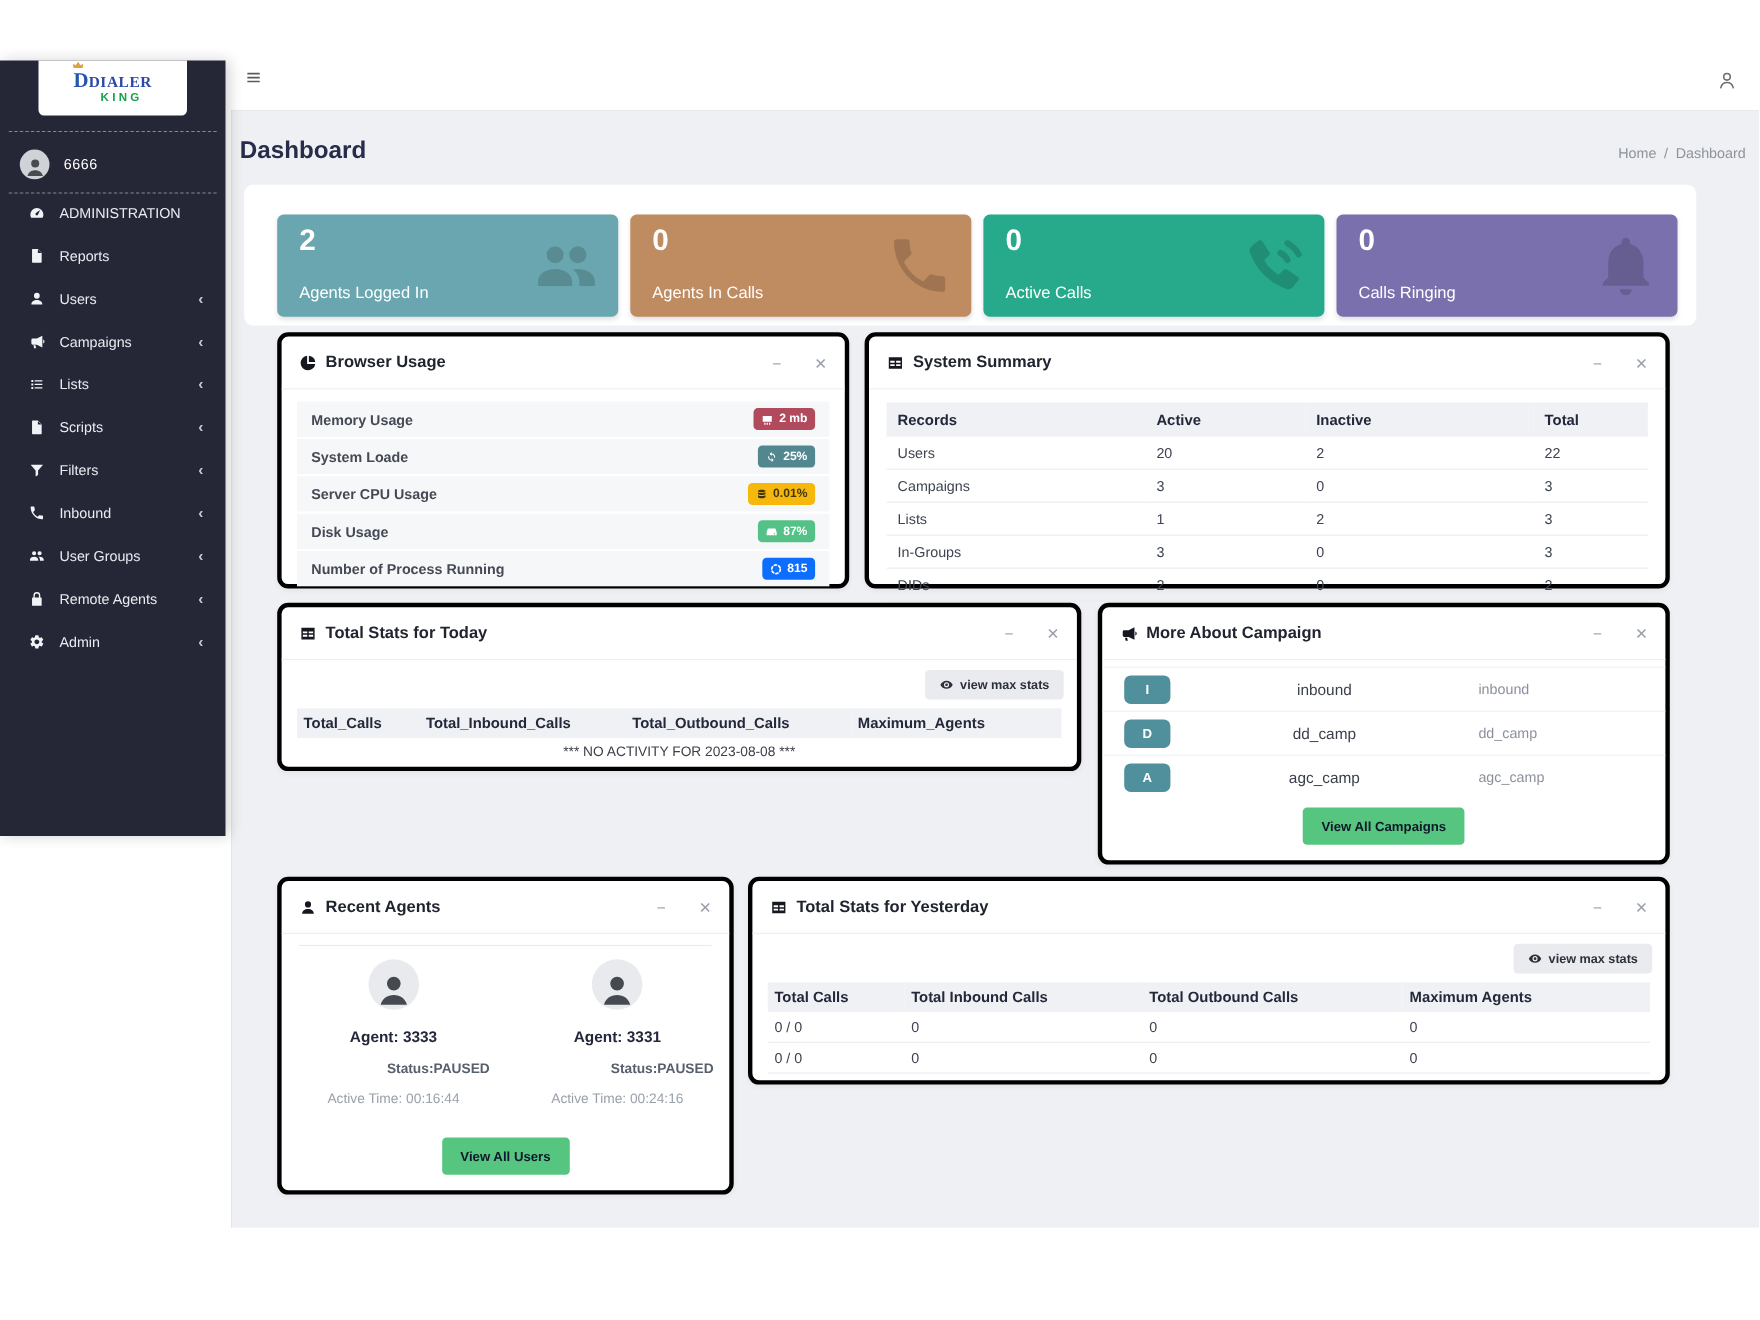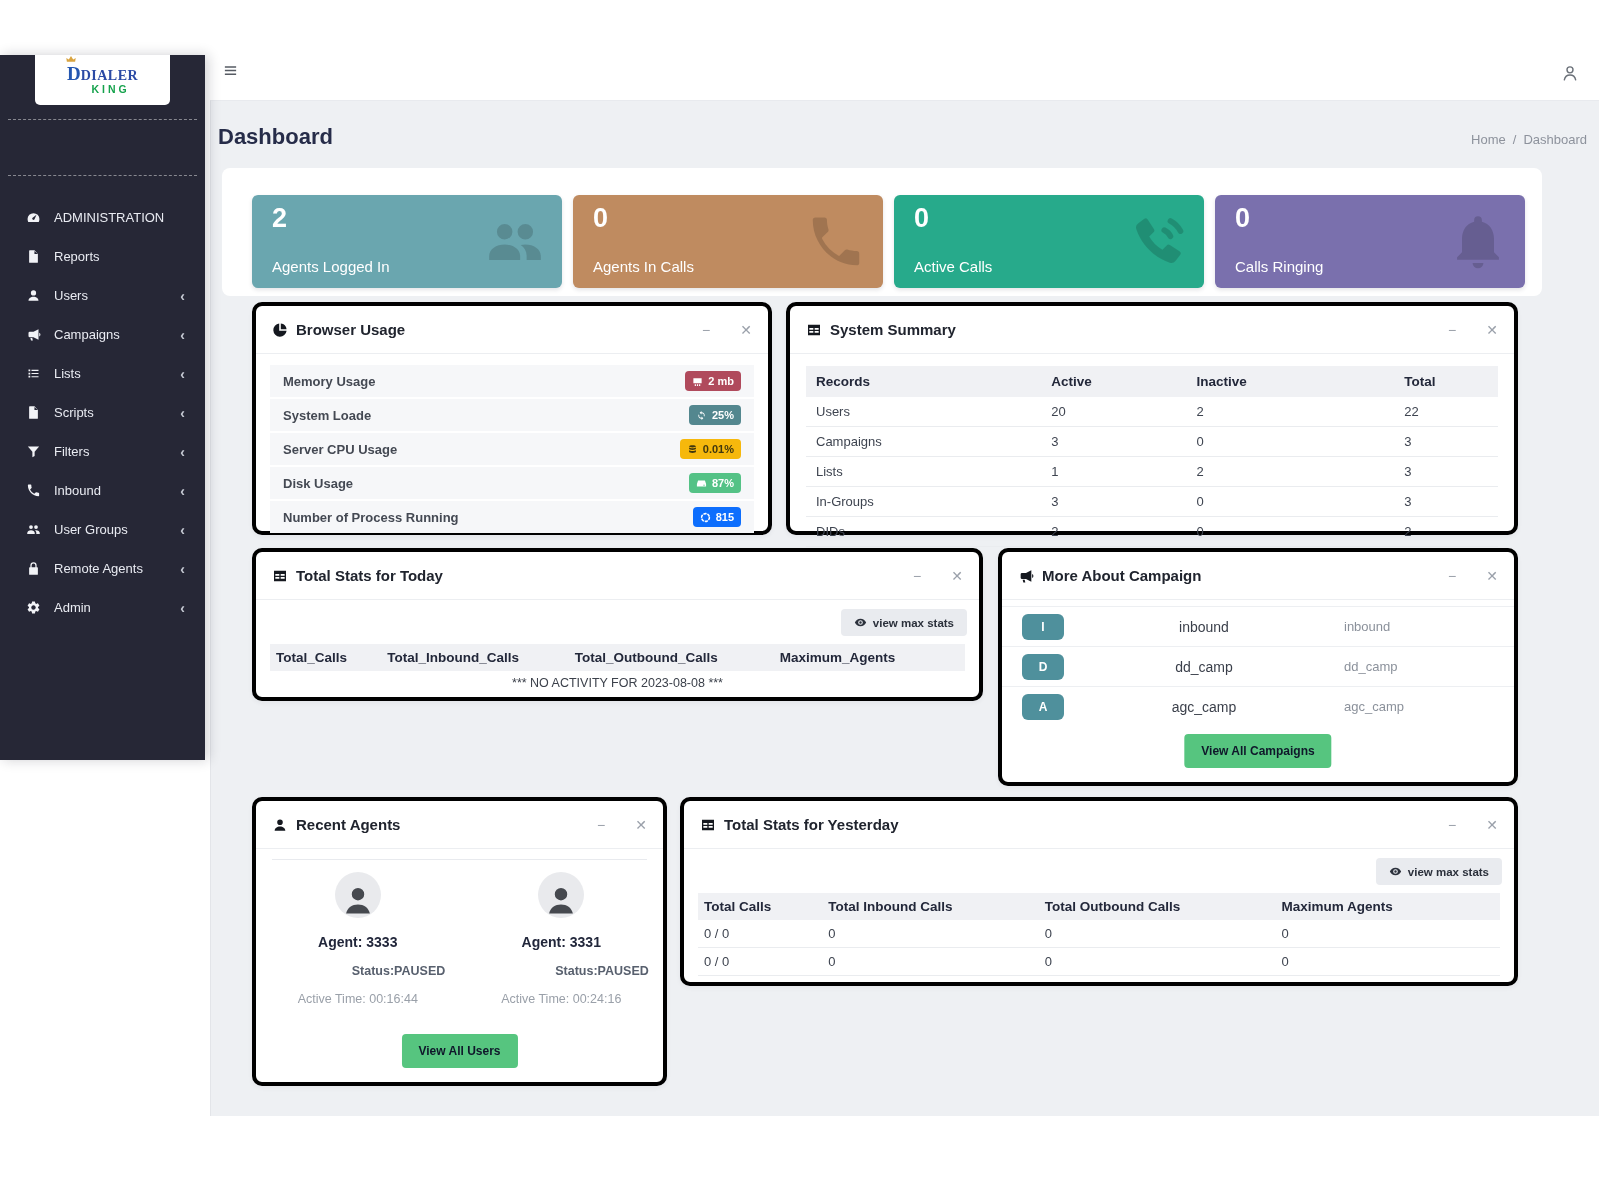--- a/index.html
+++ b/index.html
@@ -83,21 +83,21 @@
   .logo-crown{position:absolute;left:-3px;top:-10px;width:14px;height:11px;color:#d9a441;}
   .logo-d{font-size:19px;font-weight:bold;color:#2456b0;font-family:"Liberation Serif",serif;line-height:1;}
   .logo-dialer{font-size:14px;font-weight:bold;color:#2b4aa5;letter-spacing:.5px;font-family:"Liberation Serif",serif;line-height:1.1;}
   .logo-king{font-size:10.5px;font-weight:bold;color:#15a24c;letter-spacing:3px;margin:0 0 0 16px;line-height:1.2;}
   .sb-dash{position:absolute;left:8px;right:8px;border-top:1px dashed rgba(255,255,255,.45);}
   .sb-user{position:absolute;left:0;top:72px;height:44px;width:100%;display:flex;align-items:center;padding-left:18px;box-sizing:border-box;cursor:pointer;}
   .sb-avatar{width:27px;height:27px;border-radius:50%;background:#cfd2d6;display:flex;align-items:center;justify-content:center;color:#474c52;overflow:hidden;flex:none;}
   .sb-avatar .ico{width:20px;height:20px;margin-top:5px;}
   .sb-user-name{margin-left:13px;color:#ffffff;font-size:13px;letter-spacing:.5px;}
   .menu{position:absolute;left:0;top:131px;width:100%;}
-  .menu-item{height:39px;display:flex;align-items:flex-end;padding:0 20px 0 26px;color:#e9ebf2;cursor:pointer;}
+  .menu-item{height:39px;display:flex;align-items:flex-start;padding:0 20px 0 26px;color:#e9ebf2;cursor:pointer;}
   .mi-ico{width:15px;height:15px;color:#f2f3f7;flex:none;}
   .mi-label{margin-left:13px;font-size:13px;}
   .mi-chevron{margin-left:auto;font-size:14px;color:#c6cad4;font-weight:bold;line-height:1;}
 </style>
 </head>
 <body>
 
 <div class="screen">
 
   <span class="ico hamburger">
@@ -477,20 +477,30 @@
             <svg viewBox="0 0 24 24">
               <path d="M3 17h18l1.3-8.5-5.5 3.3L12 4.5 7.2 11.8 1.7 8.5 3 17z"></path>
             </svg>
           </span>
         <span class="logo-d">D</span>
           <span class="logo-dialer">DIALER</span>
       </div>
       <div class="logo-king">KING</div>
     </div>
     <div class="sb-dash" style="top:64px"></div>
+    <div class="sb-user">
+      <span class="sb-avatar">
+        <span class="ico">
+            <svg viewBox="0 0 24 24">
+              <path d="M12 12.3a4.4 4.4 0 1 0 0-8.8 4.4 4.4 0 0 0 0 8.8zM3.6 21.5c.9-4 4.3-6.3 8.4-6.3s7.5 2.3 8.4 6.3z"></path>
+            </svg>
+          </span>
+      </span>
+      <span class="sb-user-name">6666</span>
+    </div>
     <div class="sb-dash" style="top:120px"></div>
     <nav class="menu">
       <div class="menu-item">
           <span class="ico mi-ico">
             <svg viewBox="0 0 24 24">
               <path d="M12 5a9.5 9.5 0 0 0-9.5 9.5c0 1.6.4 3.1 1.1 4.5h16.8a9.4 9.4 0 0 0 1.1-4.5A9.5 9.5 0 0 0 12 5zm1.6 9.9a2 2 0 1 1-3-2.6l6.2-4.6-3.2 7.2z"></path>
             </svg>
           </span>
           <span class="mi-label">ADMINISTRATION</span>
           <span class="mi-chevron" style="visibility: hidden;">‹</span>

